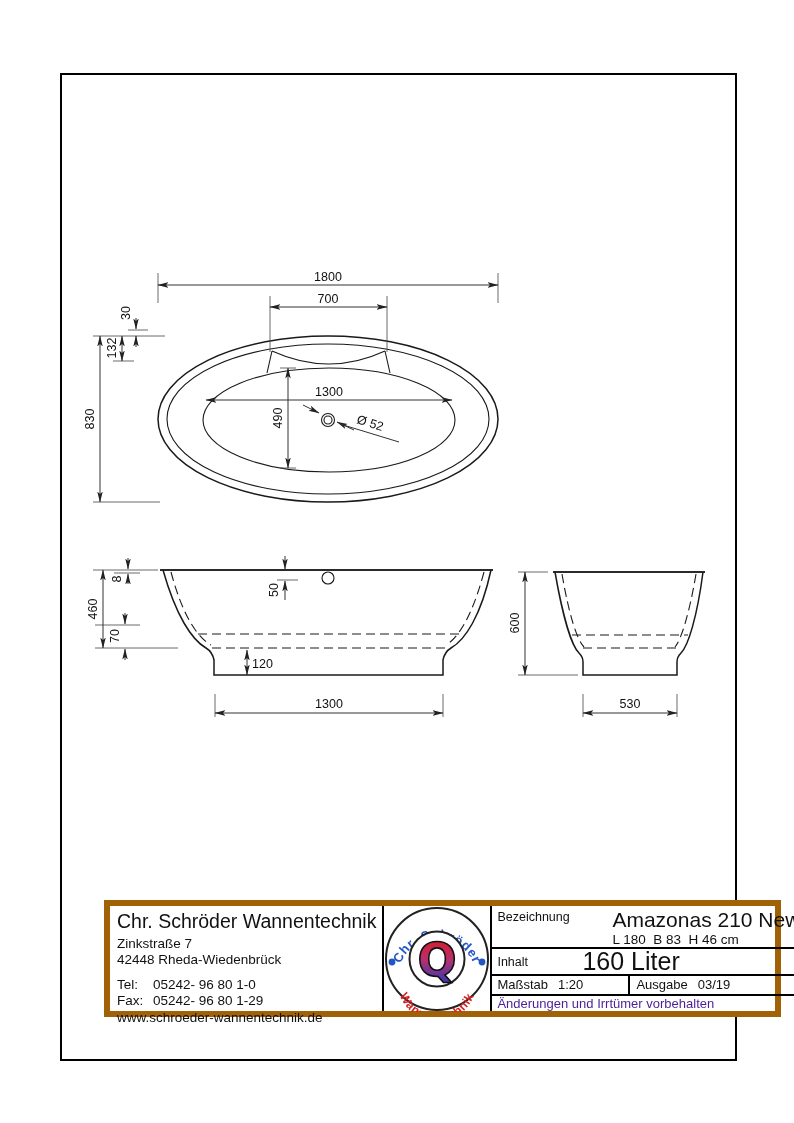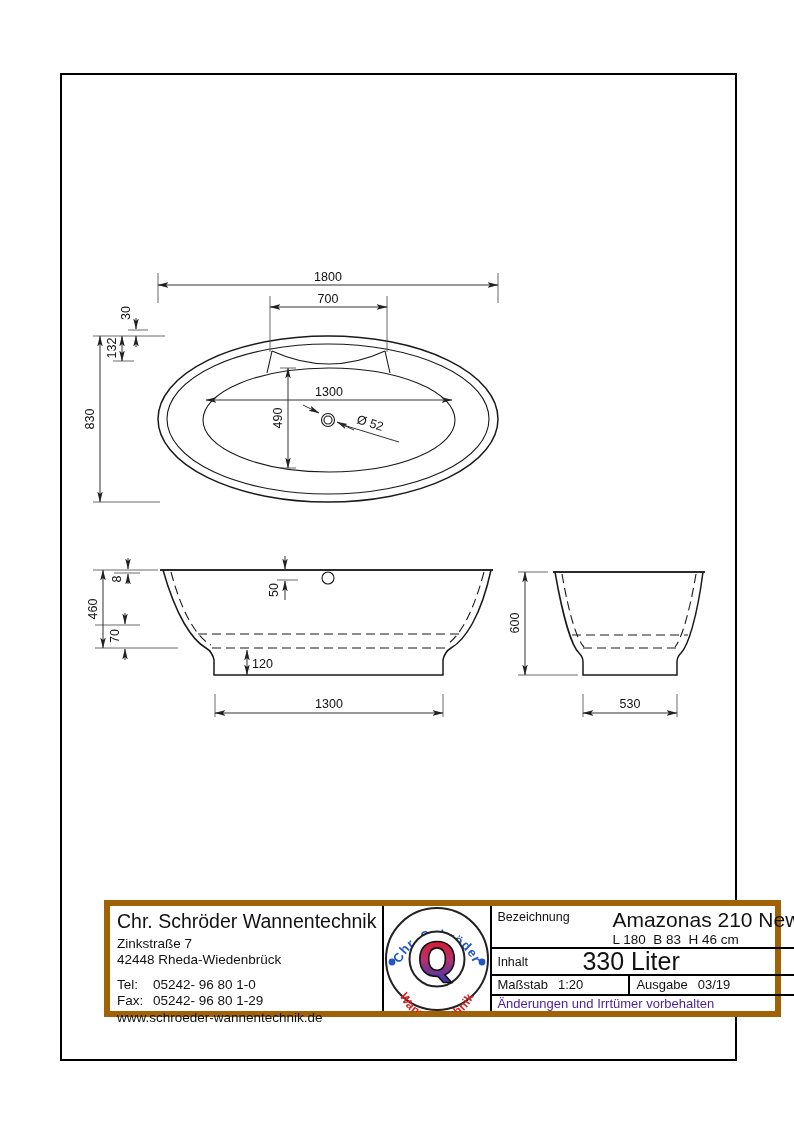--- a/index.html
+++ b/index.html
@@ -180,21 +180,21 @@
   <div class="tb-right">
     <div class="tb-row tb-bez">
       <span class="tb-label">Bezeichnung</span>
       <div class="tb-bezval">
         <div class="tb-product">Amazonas 210 New</div>
         <div class="tb-proddims">L 180  B 83  H 46 cm</div>
       </div>
     </div>
     <div class="tb-row tb-inhalt">
       <span class="tb-label">Inhalt</span>
-      <div class="tb-volume">330 Liter</div>
+      <div class="tb-volume">160 Liter</div>
     </div>
     <div class="tb-row tb-ma">
       <div class="tb-mass"><span>Maßstab</span><span class="sp"></span><span>1:20</span></div>
       <div class="tb-aus"><span>Ausgabe</span><span class="sp"></span><span>03/19</span></div>
     </div>
     <div class="tb-row tb-note">Änderungen und Irrtümer vorbehalten</div>
   </div>
 </div>
 
 </body></html>

